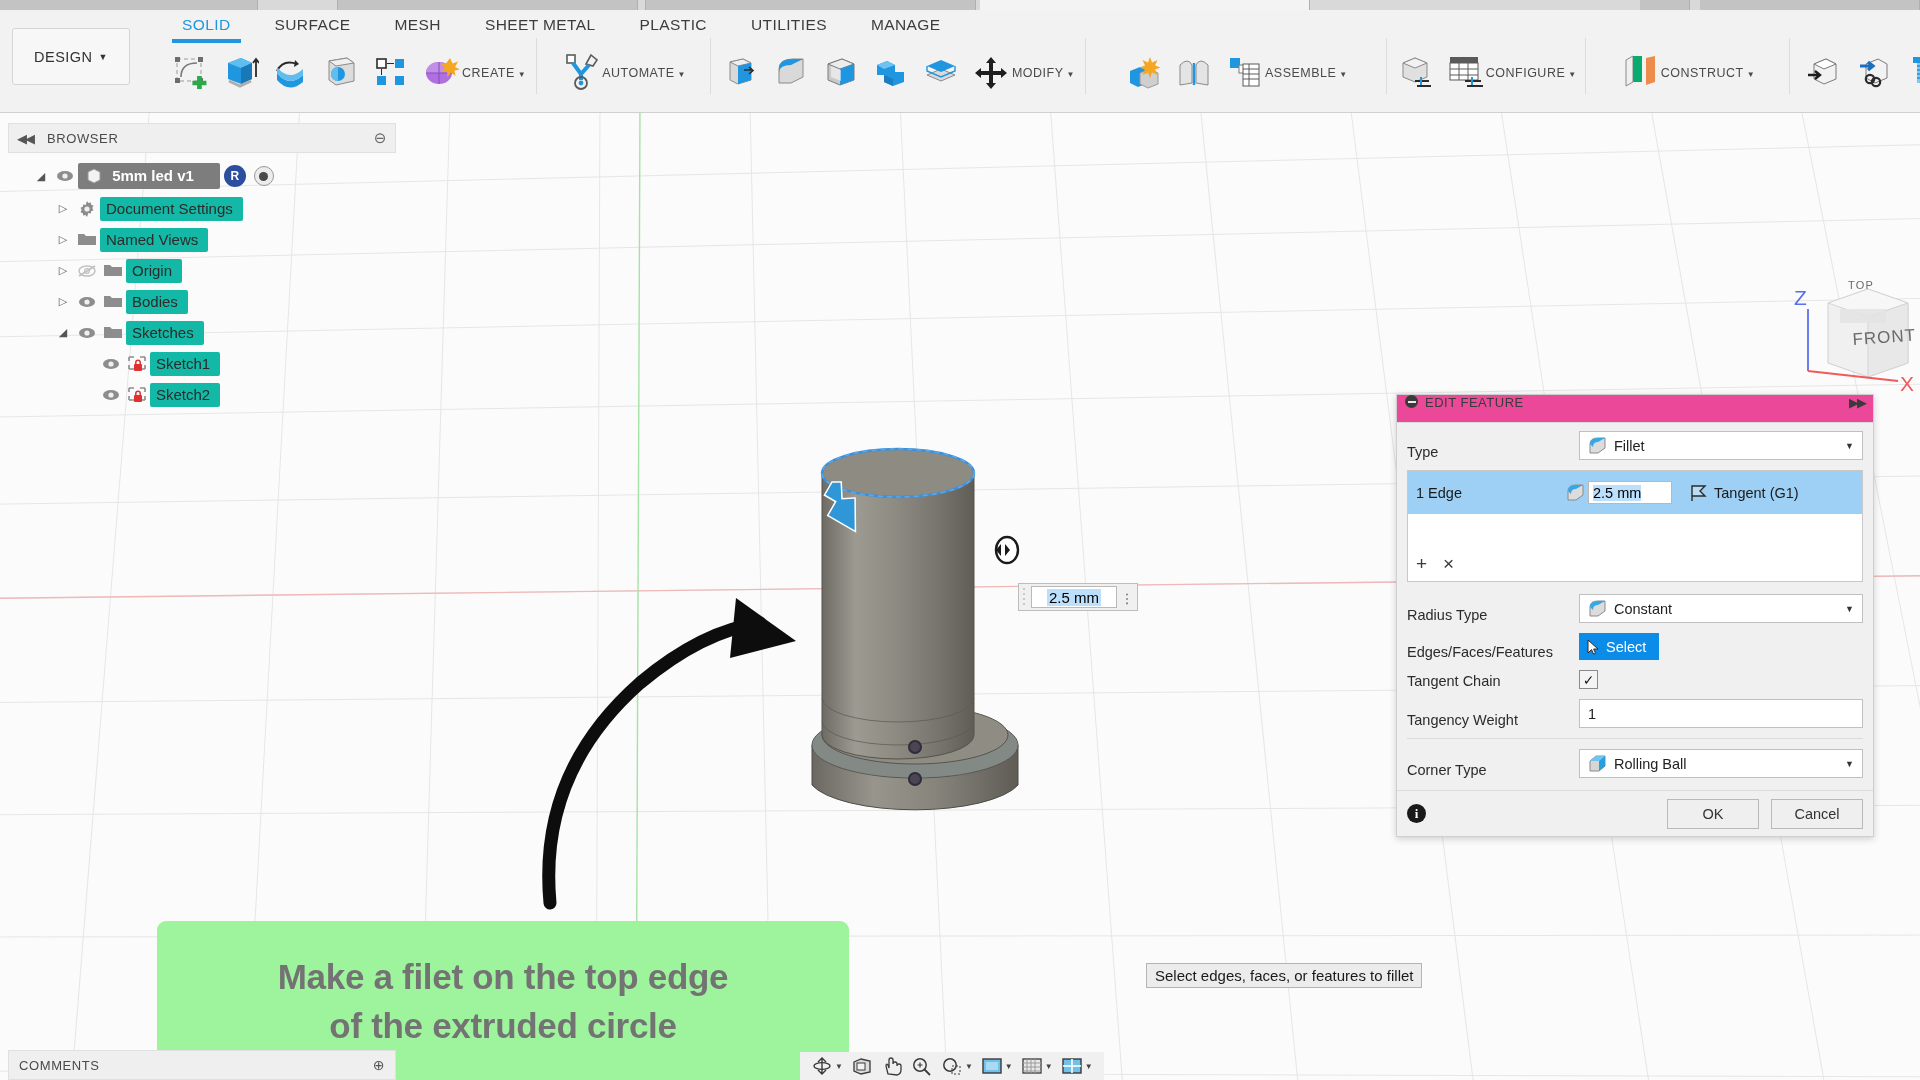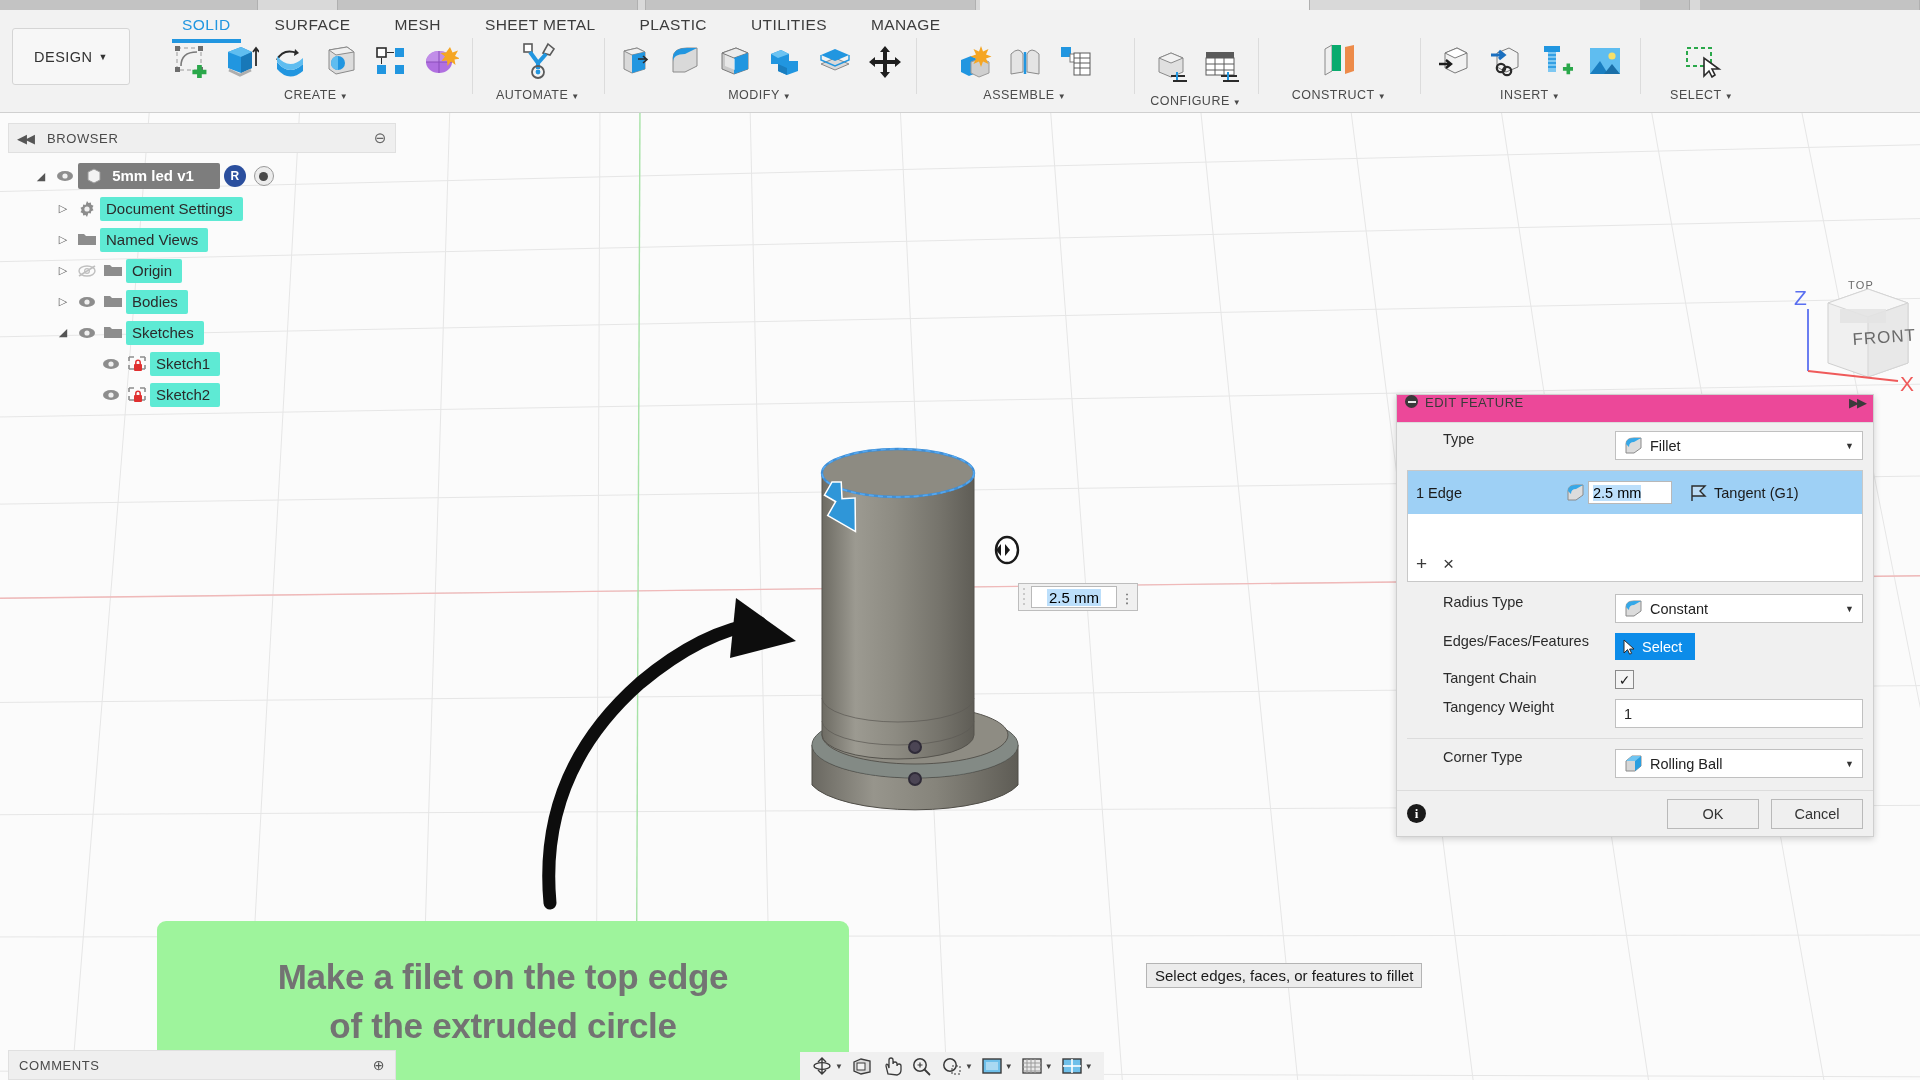--- a/index.html
+++ b/index.html
@@ -24,21 +24,21 @@
   .tab.active { color:#2196e0; }
   .tab.active::after { content:""; position:absolute; left:12px; right:12px; bottom:-3px; height:4px; background:#2196e0; }
 
   .design-btn { position:absolute; left:12px; top:18px; width:118px; height:57px;
                 border:1px solid #d5d5d5; background:#f7f7f7; border-radius:3px;
                 display:flex; align-items:center; justify-content:center;
                 font-size:14.5px; color:#333; letter-spacing:.5px; }
   .design-btn .car { font-size:9px; margin-left:6px; }
 
   .groups { position:absolute; top:26px; left:160px; right:0; height:72px; display:flex; align-items:flex-start; }
-  .grp { display:flex; flex-direction:column; align-items:center; padding:0 10px; position:relative; height:72px; }
+  .grp { display:flex; flex-direction:row; align-items:center; padding:0 10px; position:relative; height:72px; }
   .grp + .grp::before { content:""; position:absolute; left:0; top:2px; bottom:14px; width:1px; background:#dcdcdc; }
   .grp .icons { display:flex; align-items:center; gap:8px; height:50px; }
   .grp .glabel { font-size:12.5px; color:#4a4a4a; letter-spacing:.5px; margin-top:2px; }
   .grp .glabel .car { font-size:8px; margin-left:3px; }
   .icn { width:42px; height:44px; display:flex; align-items:center; justify-content:center; }
   .icn svg { display:block; }
 
   
   .canvas { position:absolute; top:113px; left:0; width:1920px; height:967px; background:#fbfbfb; overflow:hidden; }
   .gridsvg { position:absolute; inset:0; }
@@ -47,21 +47,21 @@
   .browser { position:absolute; left:8px; top:10px; width:388px; }
   .browser-hdr { height:30px; background:#efefef; border:1px solid #e0e0e0; display:flex; align-items:center;
                  padding:0 8px; font-size:13px; color:#4a4a4a; letter-spacing:.6px; }
   .browser-hdr .dbl { font-size:13px; color:#555; margin-right:14px; letter-spacing:-2px;}
   .browser-hdr .minus { margin-left:auto; font-size:15px; color:#666; }
   .btree { padding-top:6px; }
   .brow { display:flex; align-items:center; height:31px; font-size:15px; color:#2b2b2b; }
   .brow .tw { width:22px; text-align:center; font-size:11px; color:#555; }
   .brow .eye { width:26px; display:flex; align-items:center; justify-content:center; }
   .brow .fld { width:26px; display:flex; align-items:center; justify-content:center; }
-  .brow .lbl { background:#5eead4; padding:3px 10px 4px 6px; border-radius:2px; }
+  .brow .lbl { background:#14b8a6; padding:3px 10px 4px 6px; border-radius:2px; }
   .brow.root .lbl { background:#7d7d7d; color:#fff; font-weight:bold; padding:4px 26px 5px 8px; border-radius:2px;}
   .brow.root { height:34px; }
   .rbadge { width:22px;height:22px;border-radius:50%;background:#2b4f9e;color:#fff;font-size:12px;font-weight:bold;
             display:flex;align-items:center;justify-content:center;margin-left:4px;}
   .radio { width:20px;height:20px;border-radius:50%;border:1.5px solid #999;background:#ececec;margin-left:8px;
            display:flex;align-items:center;justify-content:center;}
   .radio i { width:9px;height:9px;border-radius:50%;background:#4a4a4a;display:block;}
 
   
   .comments { position:absolute; left:8px; bottom:0px; width:388px; height:30px; background:#efefef;
@@ -71,21 +71,21 @@
 
   
   .dlg { position:absolute; left:1396px; top:281px; width:478px; background:#f0f0f0;
          border:1px solid #cfcfcf; box-shadow:0 2px 7px rgba(0,0,0,.18); }
   .dlg-title { height:28px; background:#ec4899; border-bottom:1px solid #dcdcdc;
                display:flex; align-items:flex-start; padding:0 8px; font-size:13px; color:#3a3a3a; letter-spacing:.5px;}
   .dlg-title .dot { width:13px;height:13px;border-radius:50%;background:#3a3a3a;margin-right:7px;position:relative;}
   .dlg-title .dot::after{content:"";position:absolute;left:2.5px;top:5.5px;width:8px;height:2px;background:#e9e9e9;}
   .dlg-title .exp { margin-left:auto; color:#3a3a3a; font-size:13px; letter-spacing:-2px;}
   .dlg-body { padding:8px 10px 0 10px; }
-  .frow { display:flex; align-items:flex-start; margin-bottom:10px;margin-left:36px; }
+  .frow { display:flex; align-items:flex-end; margin-bottom:10px; }
   .frow .flabel { width:172px; font-size:14.5px; color:#2b2b2b; }
   .sel { flex:1; height:29px; background:#fff; border:1px solid #c0c0c0; display:flex; align-items:center;
          padding:0 8px; font-size:14.5px; color:#222; position:relative; }
   .sel .car { position:absolute; right:8px; font-size:9px; color:#333; }
   .sel .mi { margin-right:7px; display:flex; }
   .etable { border:1px solid #c8c8c8; background:#fff; height:112px; margin:0 0 12px 0; position:relative; }
   .erow { height:43px; background:#9ed0f5; display:flex; align-items:center; padding:0 8px; }
   .erow .ename { font-size:14.5px; color:#1a1a1a; width:150px; }
   .erow .ebox { width:84px; height:23px; background:#fff; border:1px solid #b8b8b8; display:flex;
                 align-items:center; padding:0 4px; font-size:14.5px; }
@@ -317,21 +317,21 @@
               <line x1="17" y1="14" x2="33" y2="14" stroke="#5a5a5a"></line>
               <line x1="17" y1="19" x2="33" y2="19" stroke="#5a5a5a"></line>
               <line x1="17" y1="24" x2="33" y2="24" stroke="#5a5a5a"></line>
               <line x1="23" y1="9" x2="23" y2="31" stroke="#5a5a5a"></line>
             </svg>
           </div>
         </div>
         <div class="glabel"><span>ASSEMBLE</span><span class="car">▼</span></div>
       </div>
 
-      <div class="grp" style="padding:0 16px;justify-content:flex-end;">
+      <div class="grp" style="padding:0 8px;justify-content:flex-end;">
         <div class="icons">
           <div class="icn">
             <svg width="36" height="34" viewBox="0 0 36 34">
               <path d="M6 8 L18 3 L30 8 L30 22 L18 27 L6 22 Z" fill="#e0e0e0" stroke="#8a8a8a"></path>
               <path d="M6 8 L18 3 L30 8 L18 13 Z" fill="#f2f2f2" stroke="#8a8a8a"></path>
               <line x1="18" y1="26" x2="32" y2="26" stroke="#2b2b2b" stroke-width="2"></line>
               <line x1="20" y1="31" x2="34" y2="31" stroke="#2b2b2b" stroke-width="2"></line>
               <line x1="24" y1="22" x2="24" y2="30" stroke="#2196e0" stroke-width="2"></line>
             </svg>
           </div>

